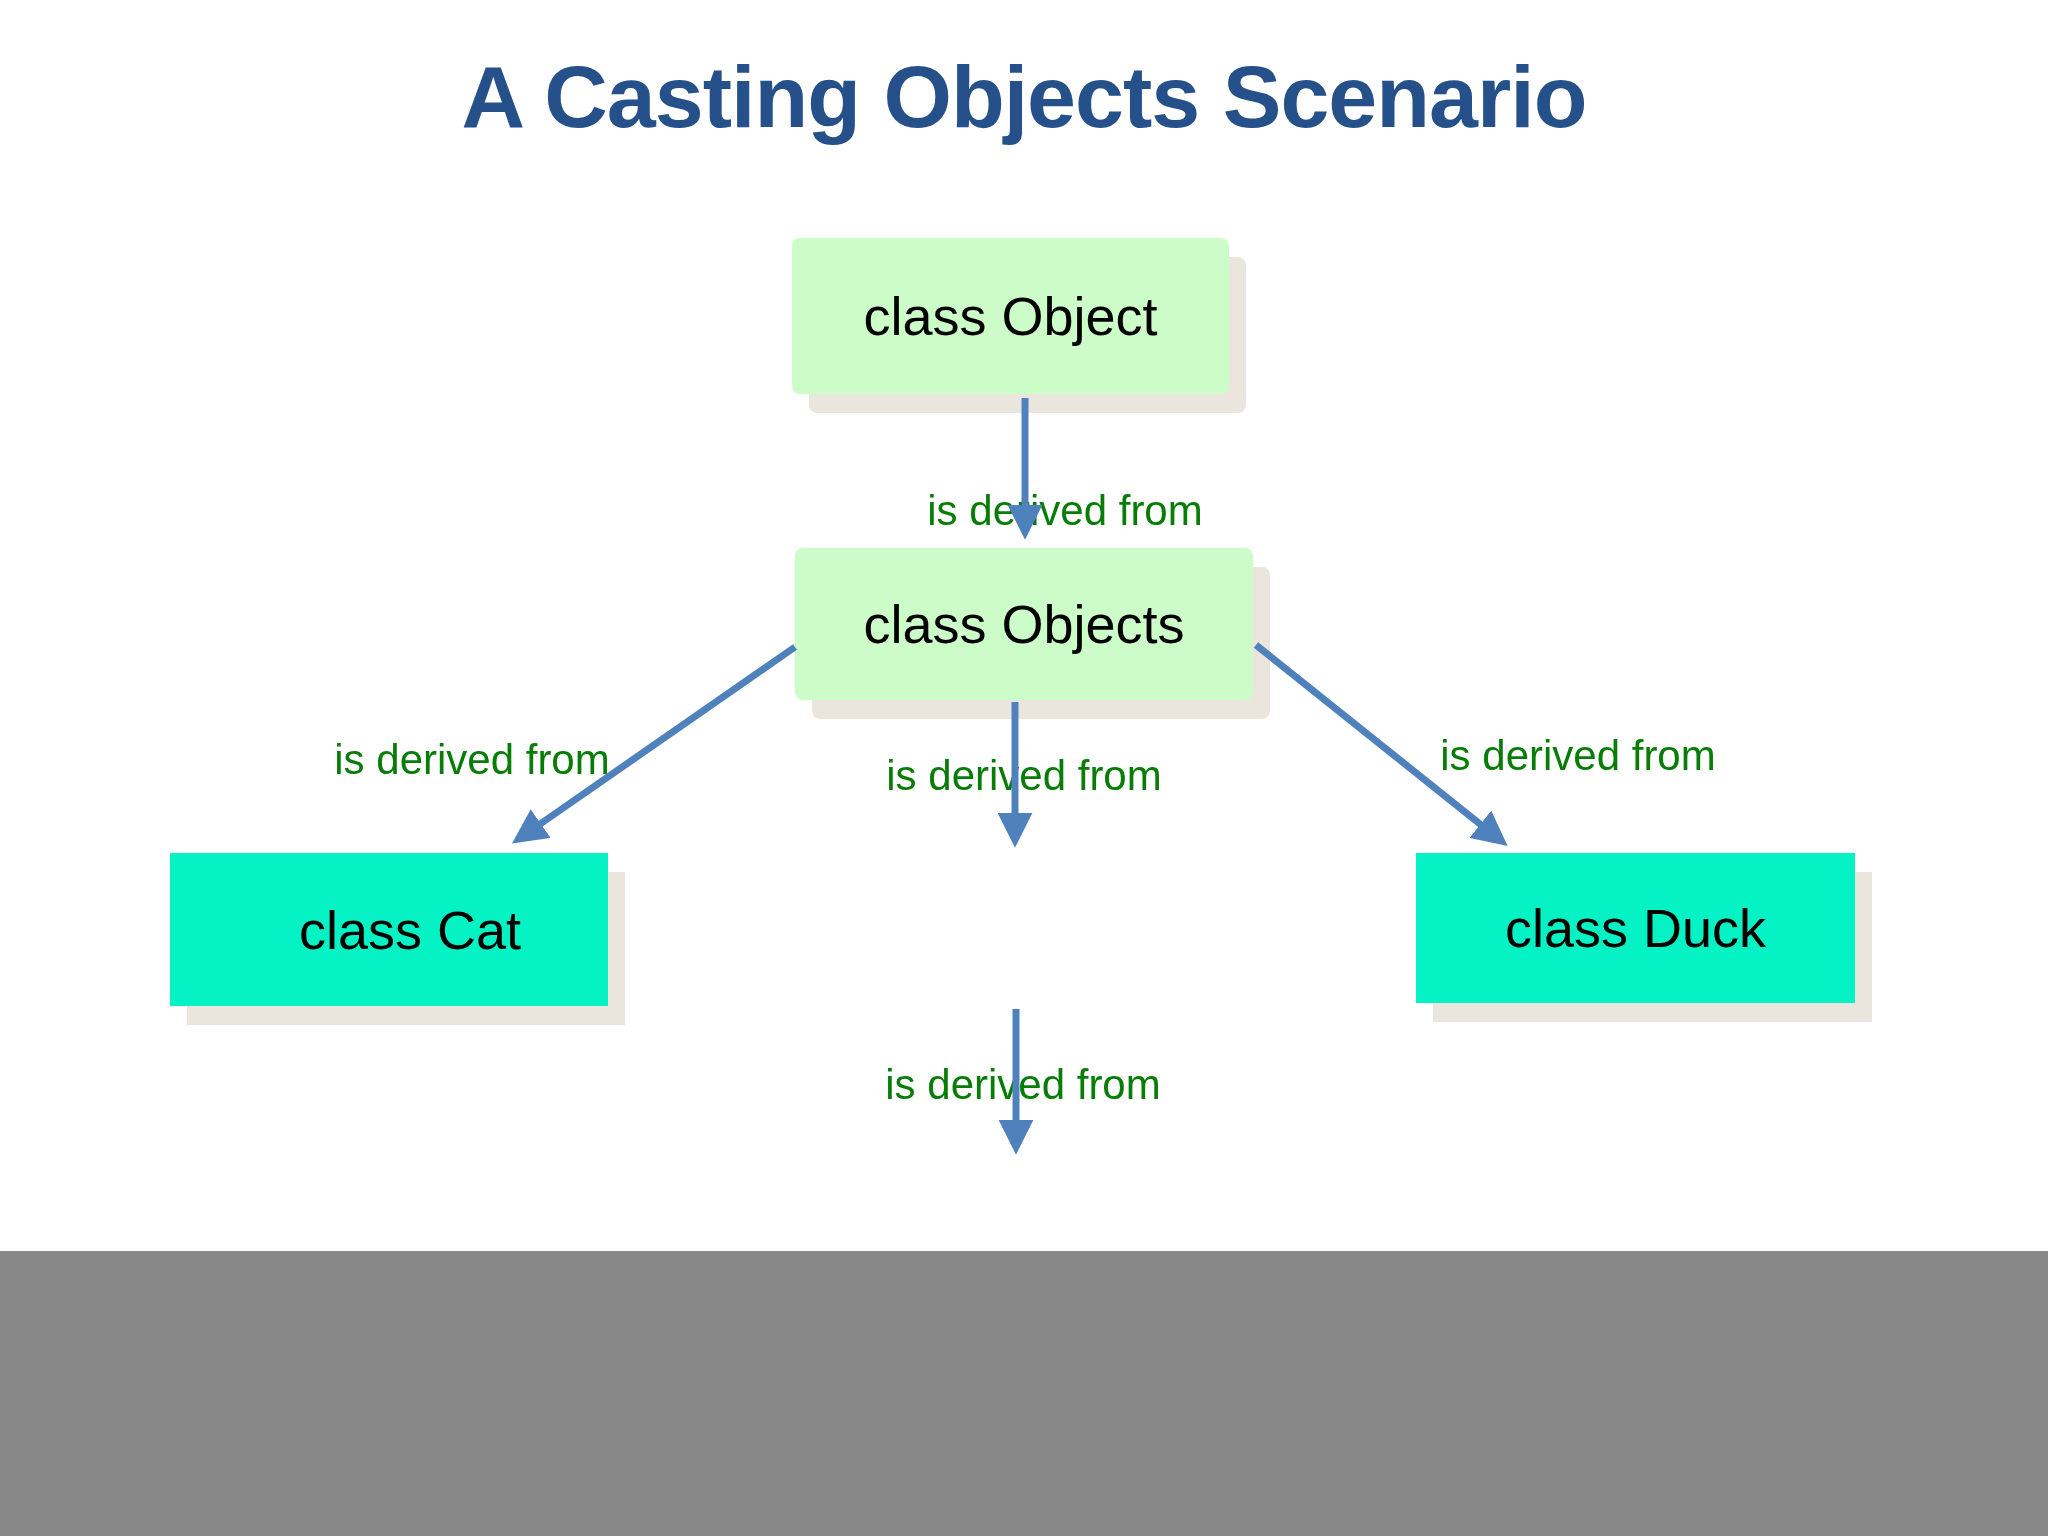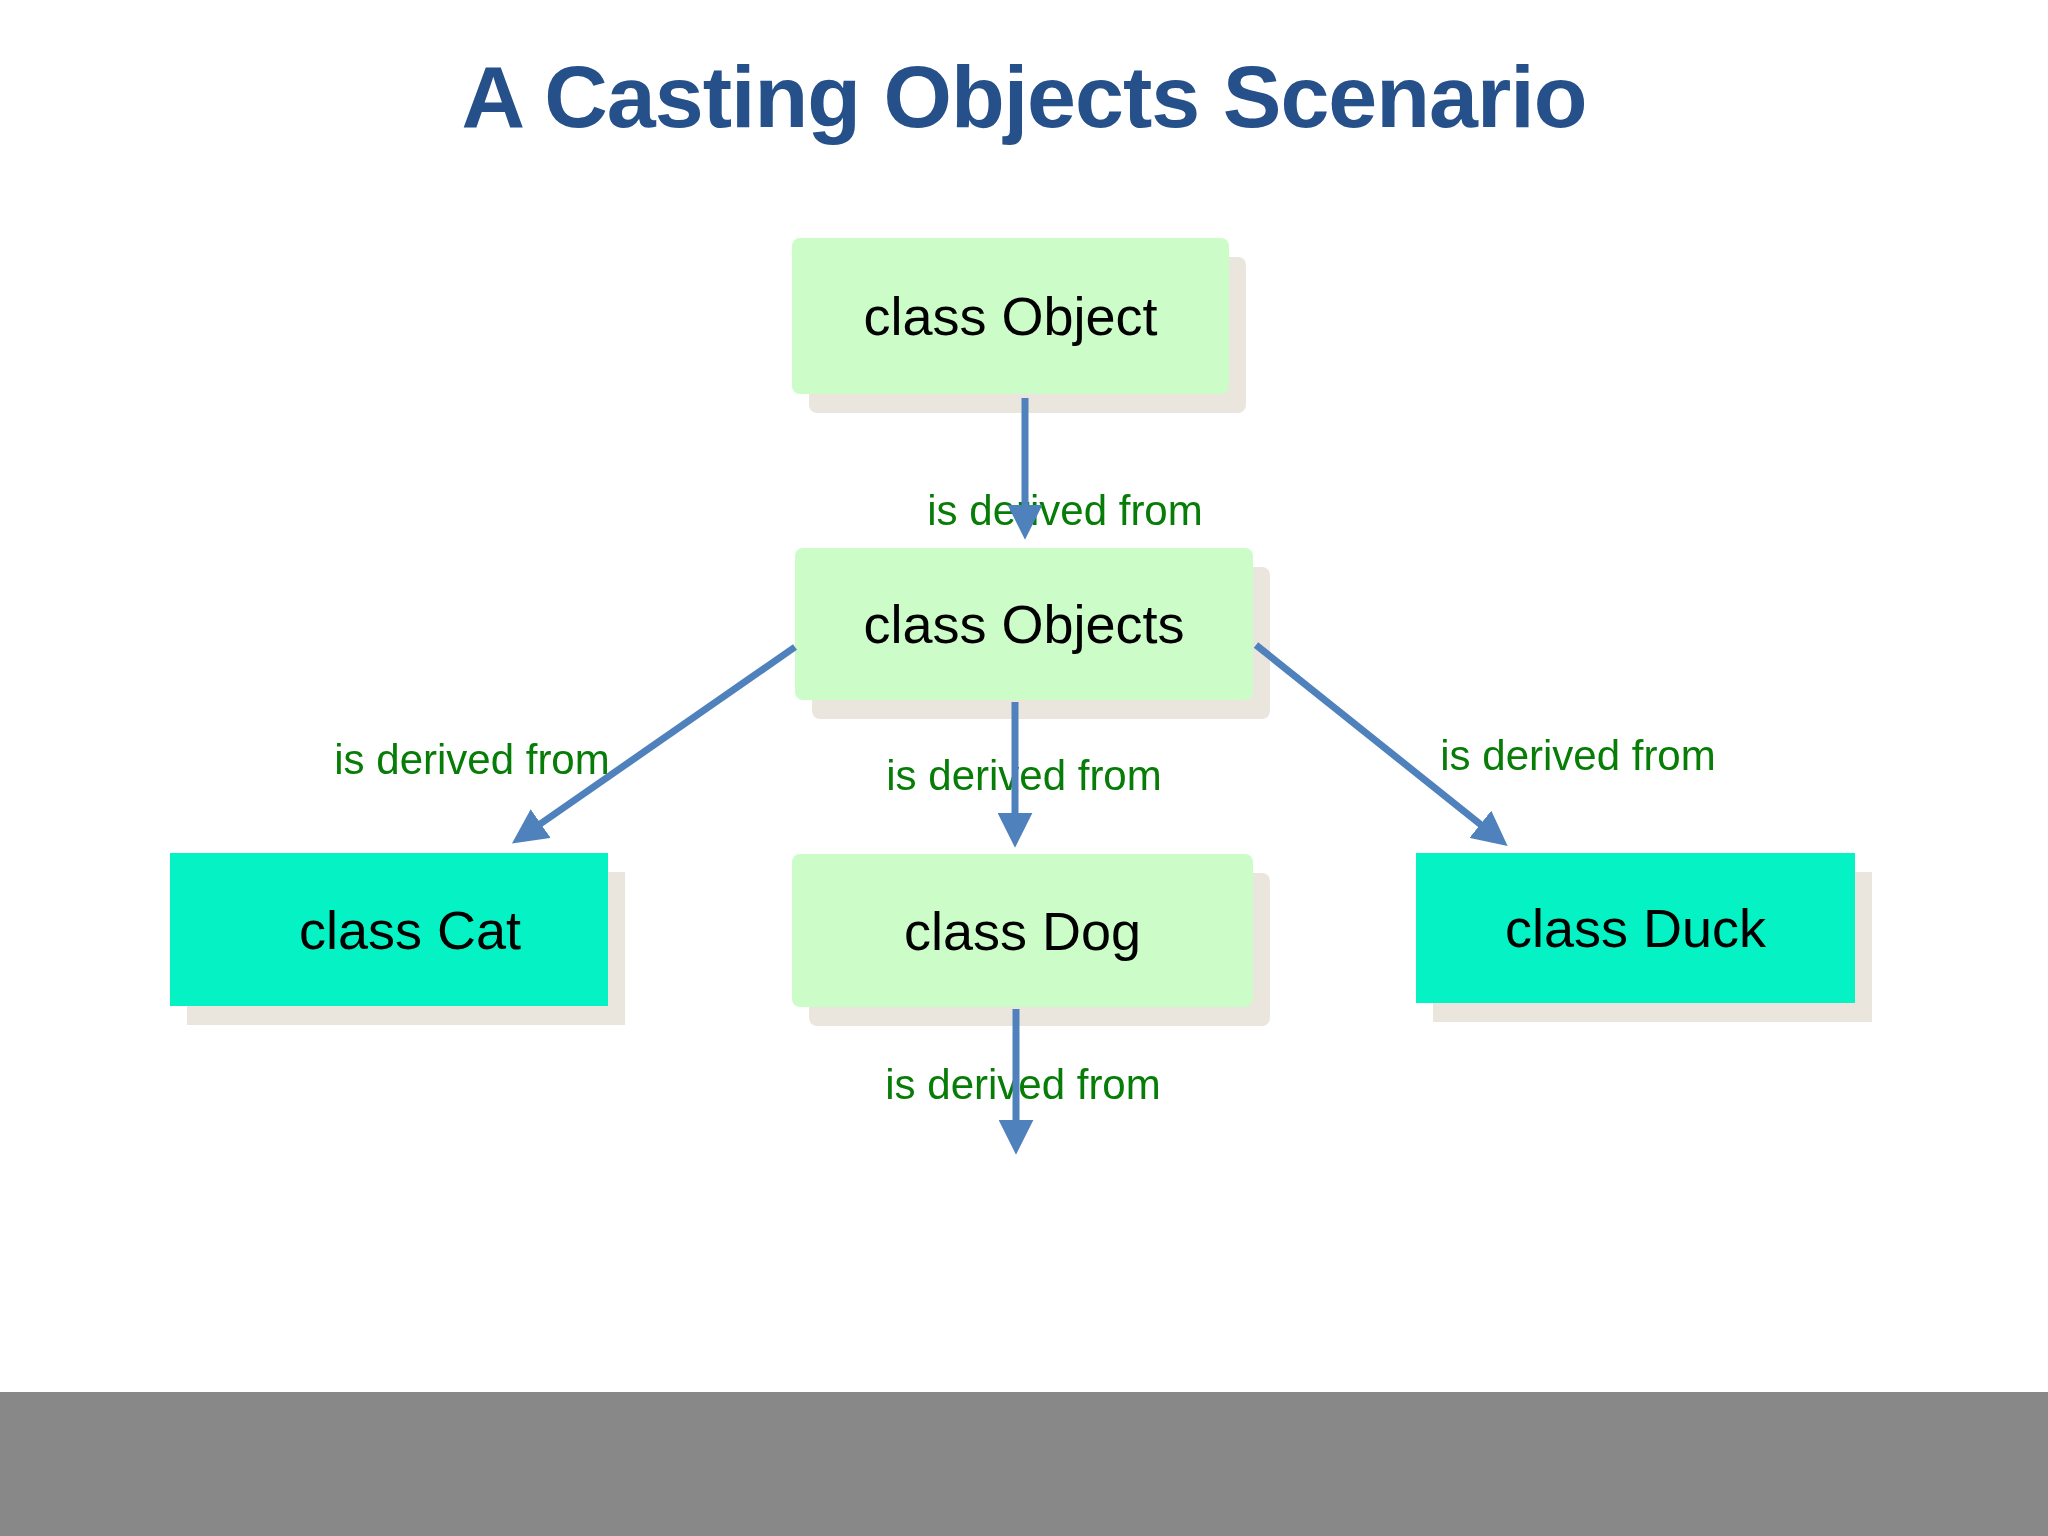--- a/index.html
+++ b/index.html
@@ -11,21 +11,21 @@
     --shadow-color: #EAE6DD;
     --page-number-color: #7F7F7F;
     --box-text: #000000;
     --bg: #FFFFFF;
   }
   * { margin: 0; padding: 0; box-sizing: border-box; }
   html, body { background: #888; }
   .slide {
     position: relative;
     width: 2048px;
-    height: 1392px;
+    height: 1251px;
     background: var(--bg);
     overflow: hidden;
     font-family: "Liberation Sans", "DejaVu Sans", sans-serif;
   }
   .title {
     position: absolute;
     top: 46px;
     left: 0;
     width: 100%;
     text-align: center;
@@ -107,21 +107,20 @@
     <line class="arrow" x1="1025" y1="398" x2="1025" y2="530" marker-end="url(#ah)"></line>
     <line class="arrow" x1="795" y1="647" x2="520" y2="838" marker-end="url(#ah)"></line>
     <line class="arrow" x1="1015" y1="702" x2="1015" y2="838" marker-end="url(#ah)"></line>
     <line class="arrow" x1="1256" y1="645" x2="1500" y2="840" marker-end="url(#ah)"></line>
     <line class="arrow" x1="1016" y1="1009" x2="1016" y2="1145" marker-end="url(#ah)"></line>
   </svg>
 
   <div class="node green" id="node-object">class Object</div>
   <div class="node green" id="node-animal">class Objects</div>
   <div class="node teal" id="node-cat">class Cat</div>
-  <div class="node green" id="node-dog">class Dog</div>
   <div class="node teal" id="node-duck">class Duck</div>
 
   <div class="edge-label" id="edge-label-0">is derived from</div>
   <div class="edge-label" id="edge-label-1">is derived from</div>
   <div class="edge-label" id="edge-label-2">is derived from</div>
   <div class="edge-label" id="edge-label-3">is derived from</div>
   <div class="edge-label" id="edge-label-4">is derived from</div>
 
   <div class="page-number">92</div>
 

